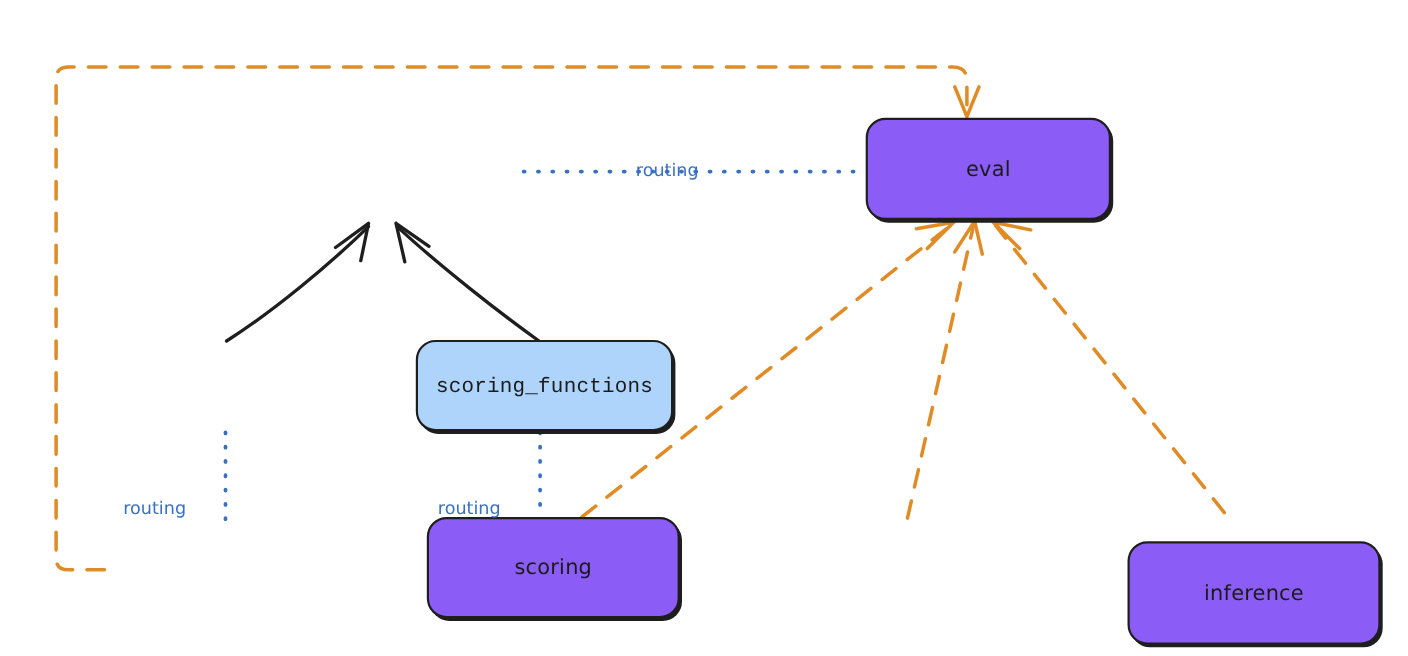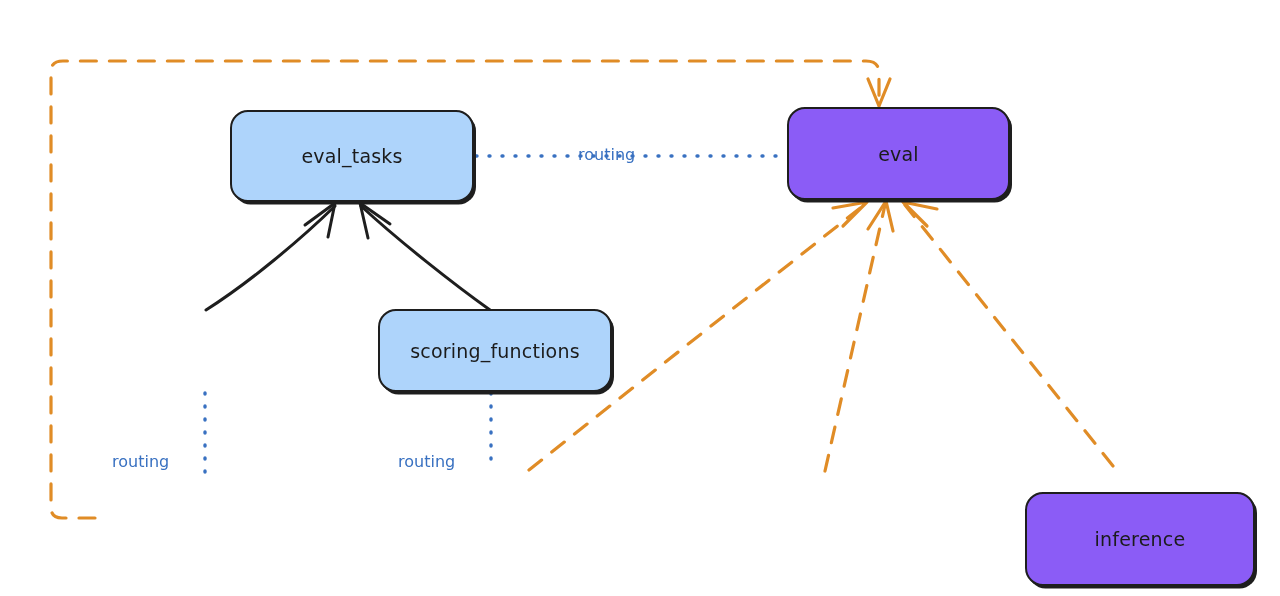--- a/index.html
+++ b/index.html
@@ -102,34 +102,34 @@
       <path d="M 825 471 L 885 205" fill="none" stroke="#e08c26" stroke-width="3.2" stroke-linecap="round" stroke-dasharray="16 13"></path>
       <path d="M 886 201 L 868 229 M 886 201 L 893 231" fill="none" stroke="#e08c26" stroke-width="3.2" stroke-linecap="round"></path>
     </g>
 
     <g>
       <path d="M 1113 466 L 905 205" fill="none" stroke="#e08c26" stroke-width="3.2" stroke-linecap="round" stroke-dasharray="16 13"></path>
       <path d="M 903 202 L 927 226 M 903 202 L 937 209" fill="none" stroke="#e08c26" stroke-width="3.2" stroke-linecap="round"></path>
     </g>
   </svg>
 
-  <div class="node blue" style="left:230px; top:110px; width:244px; height:92px;">
-    <span class="node-label">eval_tasks</span>
-  </div>
 
   <div class="node green" style="left:787px; top:107px; width:223px; height:93px;">
     <span class="node-label">eval</span>
   </div>
 
 
-  <div class="node blue" style="left:378px; top:309px; width:234px; height:83px;">
+  <div class="node blue" style="left:378px; top:309px; width:234px; height:83px;font-family:Liberation Mono, monospace;">
     <span class="node-label">scoring_functions</span>
   </div>
 
 
+  <div class="node green" style="left:388px; top:470px; width:230px; height:92px;">
+    <span class="node-label">scoring</span>
+  </div>
 
 
   <div class="node green" style="left:1025px; top:492px; width:230px; height:94px;align-items:center;">
     <span class="node-label">inference</span>
   </div>
 
   <div class="edge-label" style="left:578px; top:118px;">routing</div>
 
   <div class="edge-label" style="left:112px; top:425px;">routing</div>
 

